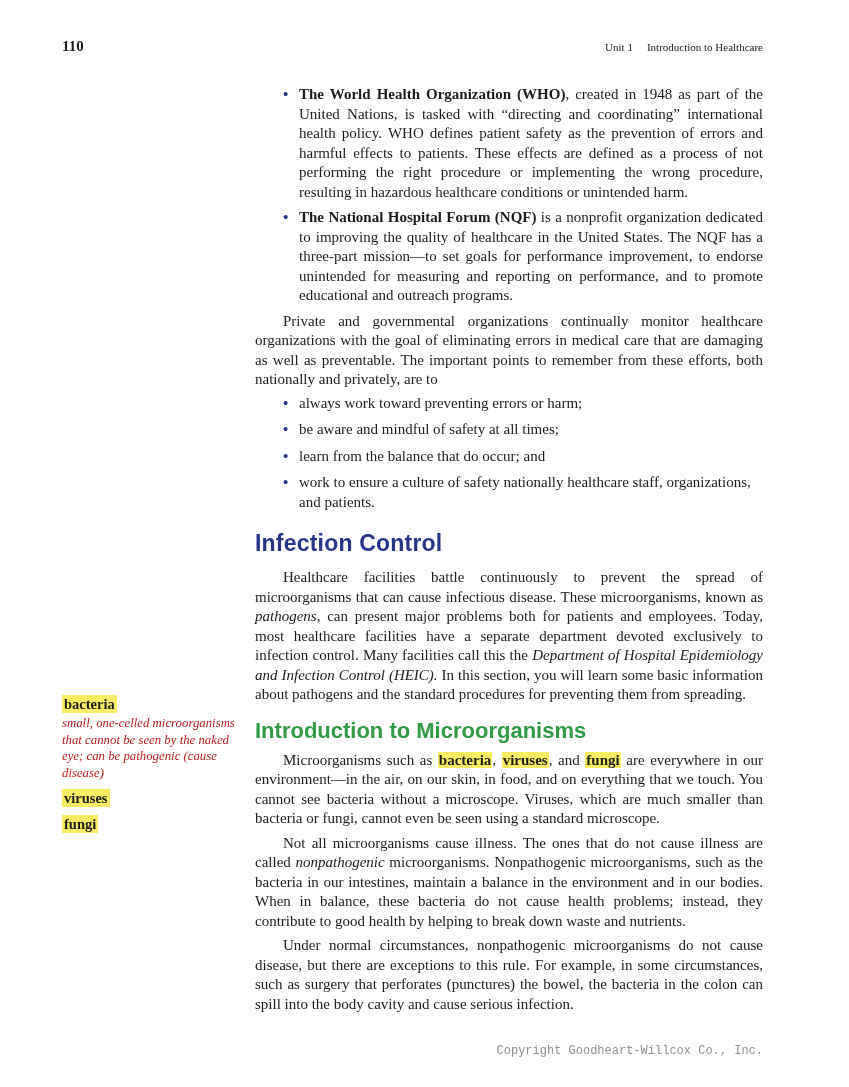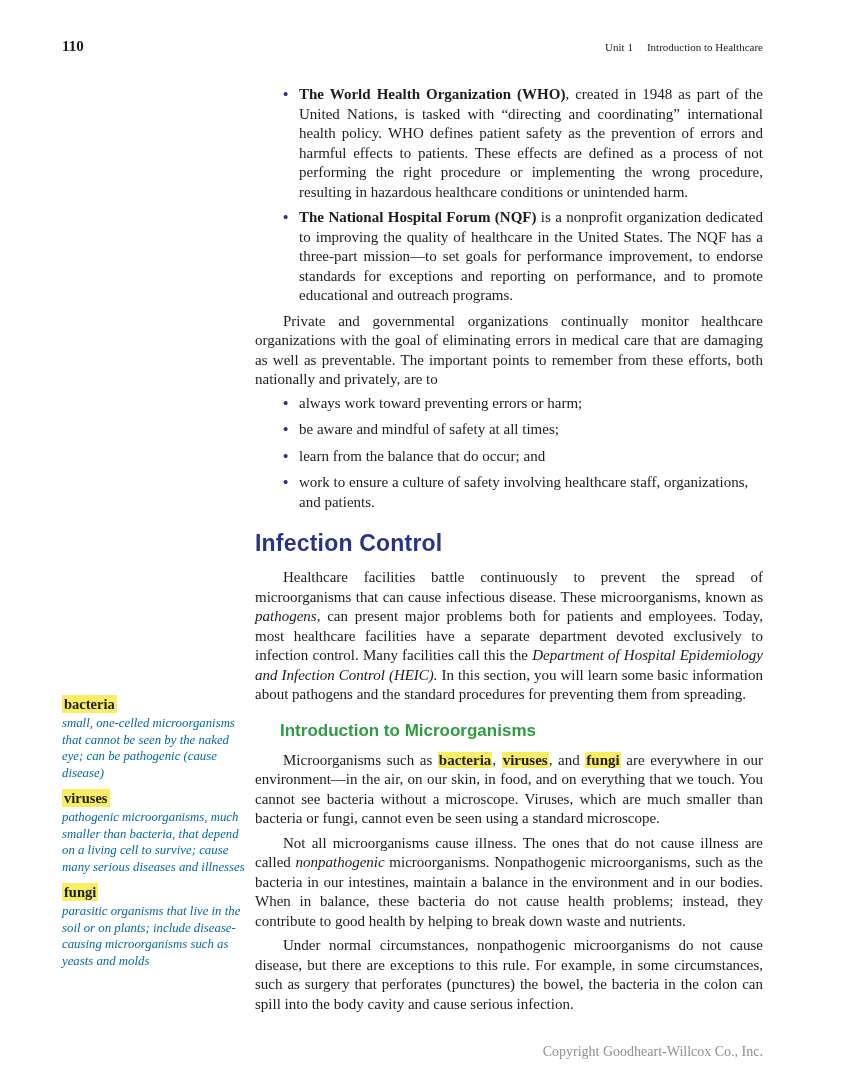--- a/index.html
+++ b/index.html
@@ -56,22 +56,22 @@
   h1.section-heading{
     font-family:"Liberation Sans", sans-serif;
     color:var(--accent-blue);
     font-size:23px;line-height:26px;
     margin-top:18px;margin-bottom:12px;
     letter-spacing:.2px;
   }
   h2.subsection-heading{
     font-family:"Liberation Sans", sans-serif;
     color:var(--accent-green);
-    font-size:17px;line-height:22px;
-    margin-top:15px;margin-bottom:0;margin-left:25px;
+    font-size:22px;line-height:22px;
+    margin-top:15px;margin-bottom:0;
   }
   .section-body .para{margin-top:9px;}
   .section-body .para + .para{margin-top:5px;}
   .seg-bold{font-weight:700;}
   .seg-italic{font-style:italic;}
   .seg-term{font-weight:700;background:var(--highlight-yellow);padding:0 1px;}
   
   .margin-col{
     position:absolute;left:62px;top:695px;width:184px;
   }
@@ -79,55 +79,55 @@
   .term{
     display:inline-block;
     font-weight:700;font-size:14.5px;line-height:18px;
     background:var(--highlight-yellow);
     padding:0 2px;
   }
   .definition{
     font-style:italic;
     font-size:12.8px;line-height:16.5px;
     margin-top:2px;
-    color:#0369a1;
+    color:#b91c1c;
   }
   
   .page-footer{
     position:absolute;top:1044px;right:86px;
-    font-family:Liberation Serif, serif;
-    font-size:14px;color:var(--footer-gray);
+    font-family:Liberation Mono, monospace;
+    font-size:12px;color:var(--footer-gray);
   }
 </style>
 </head>
 <body>
 
 <div class="page">
 
   <header class="page-header">
     <span class="page-number">110</span>
     <span class="running-head">
       <span class="unit">Unit 1</span><span>Introduction to Healthcare</span>
     </span>
   </header>
 
   <main class="main-col">
 
     <ul class="bullet-list org-list">
       <li><span class="seg-bold">The World Health Organization (WHO)</span><span>, created in 1948 as part of the United Nations, is tasked with “directing and coordinating” international health policy. WHO defines patient safety as the prevention of errors and harmful effects to patients. These effects are defined as a process of not performing the right procedure or implementing the wrong procedure, resulting in hazardous healthcare conditions or unintended harm.</span></li>
-      <li><span class="seg-bold">The National Hospital Forum (NQF)</span><span> is a nonprofit organization dedicated to improving the quality of healthcare in the United States. The NQF has a three-part mission—to set goals for performance improvement, to endorse standards for exceptions and reporting on performance, and to promote educational and outreach programs.</span></li>
+      <li><span class="seg-bold">The National Hospital Forum (NQF)</span><span> is a nonprofit organization dedicated to improving the quality of healthcare in the United States. The NQF has a three-part mission—to set goals for performance improvement, to endorse unintended for measuring and reporting on performance, and to promote educational and outreach programs.</span></li>
     </ul>
 
     <p class="para indent">Private and governmental organizations continually monitor healthcare organizations with the goal of eliminating errors in medical care that are damaging as well as preventable. The important points to remember from these efforts, both nationally and privately, are to</p>
 
     <ul class="bullet-list safety-list">
       <li>always work toward preventing errors or harm;</li>
       <li>be aware and mindful of safety at all times;</li>
       <li>learn from the balance that do occur; and</li>
-      <li>work to ensure a culture of safety involving healthcare staff, organizations, and patients.</li>
+      <li>work to ensure a culture of safety nationally healthcare staff, organizations, and patients.</li>
     </ul>
 
     <h1 class="section-heading">Infection Control</h1>
 
     <div class="section-body">
       <p class="para indent"><span>Healthcare facilities battle continuously to prevent the spread of microorganisms that can cause infectious disease. These microorganisms, known as </span><span class="seg-italic">pathogens,</span><span> can present major problems both for patients and employees. Today, most healthcare facilities have a separate department devoted exclusively to infection control. Many facilities call this the </span><span class="seg-italic">Department of Hospital Epidemiology and Infection Control (HEIC).</span><span> In this section, you will learn some basic information about pathogens and the standard procedures for preventing them from spreading.</span></p>
 
       <h2 class="subsection-heading">Introduction to Microorganisms</h2>
 
       <p class="para indent"><span>Microorganisms such as </span><span class="seg-term">bacteria</span><span>, </span><span class="seg-term">viruses</span><span>, and </span><span class="seg-term">fungi</span><span> are everywhere in our environment—in the air, on our skin, in food, and on everything that we touch. You cannot see bacteria without a microscope. Viruses, which are much smaller than bacteria or fungi, cannot even be seen using a standard microscope.</span></p>
@@ -139,25 +139,23 @@
 
   <aside class="margin-col">
 
     <div class="term-block">
       <span class="term">bacteria</span>
       <div class="definition">small, one-celled microorganisms that cannot be seen by the naked eye; can be pathogenic (cause disease)</div>
     </div>
 
     <div class="term-block">
       <span class="term">viruses</span>
-      <div class="definition">pathogenic microorganisms, much smaller than bacteria, that depend on a living cell to survive; cause many serious diseases and illnesses</div>
     </div>
 
     <div class="term-block">
       <span class="term">fungi</span>
-      <div class="definition">parasitic organisms that live in the soil or on plants; include disease-causing microorganisms such as yeasts and molds</div>
     </div>
 
   </aside>
 
   <footer class="page-footer">Copyright Goodheart-Willcox Co., Inc.</footer>
 
 </div>
 
 </body></html>

